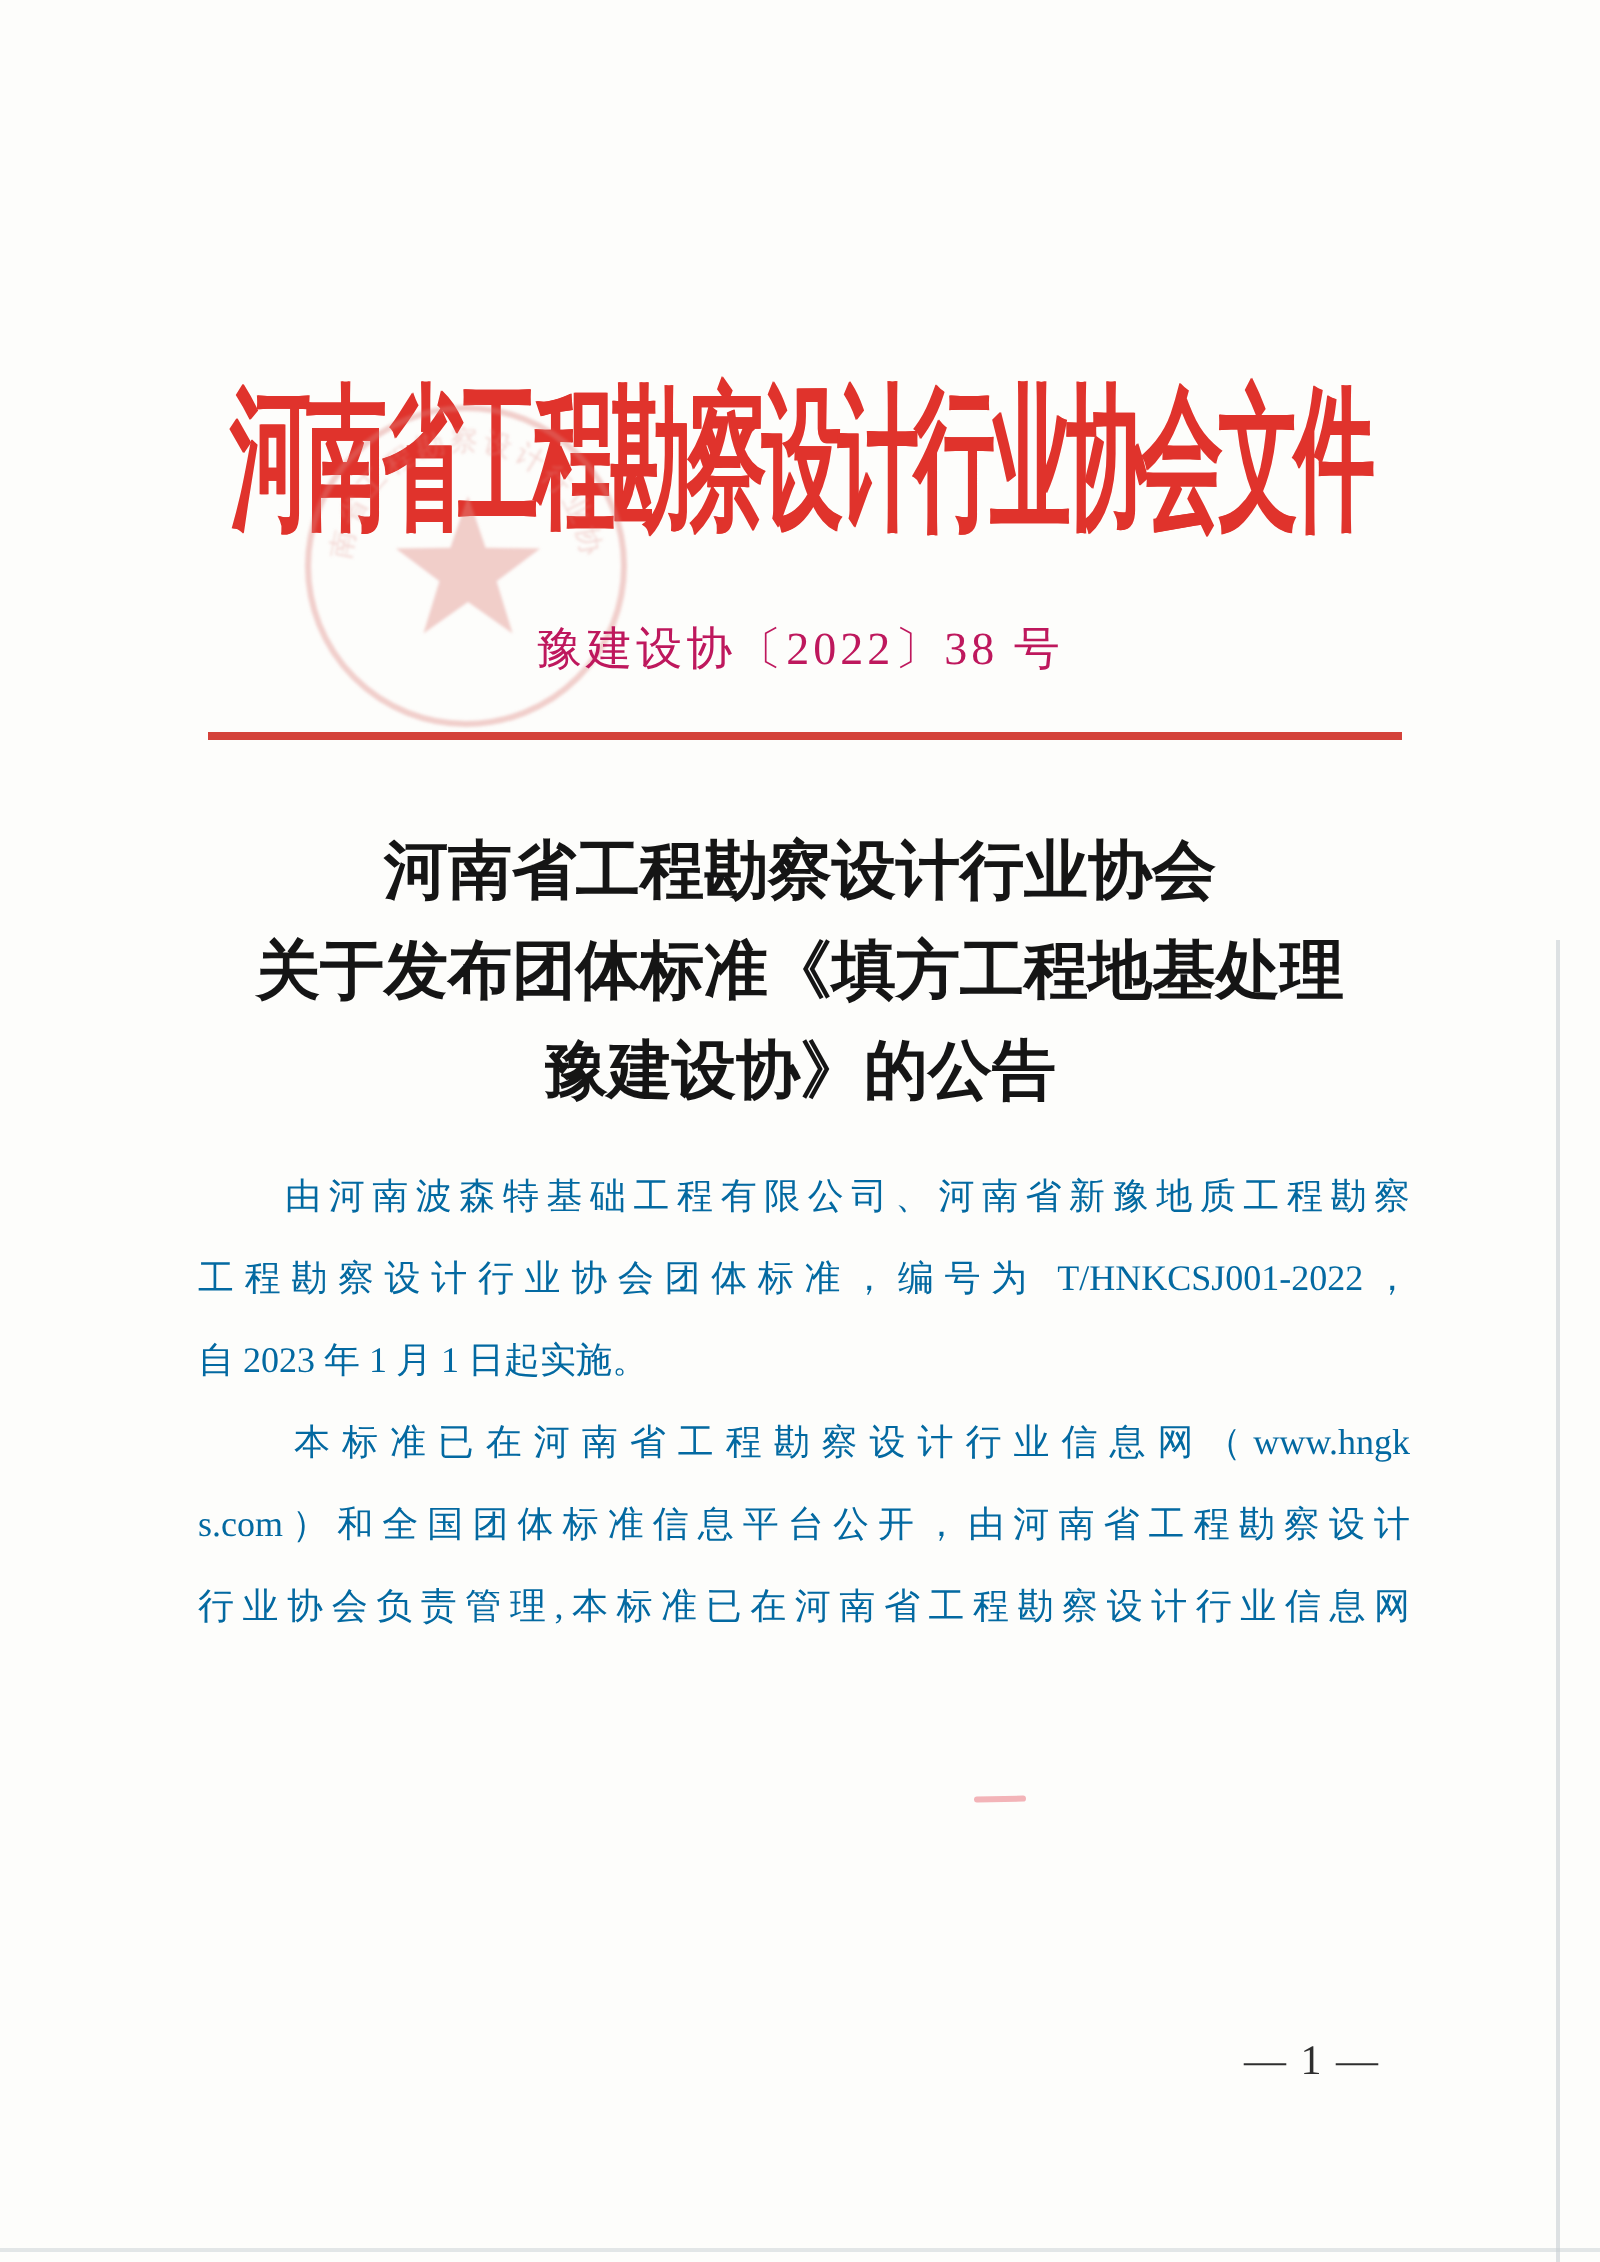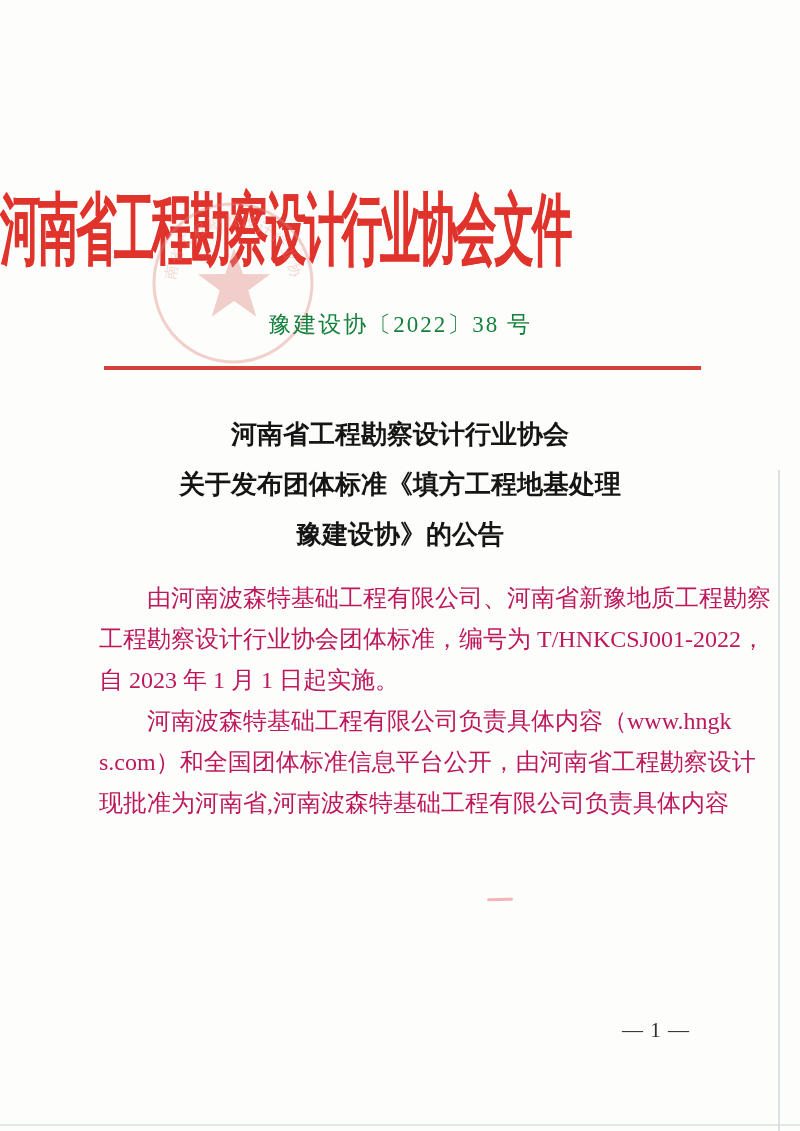--- a/index.html
+++ b/index.html
@@ -21,20 +21,21 @@
     background: rgba(195, 202, 208, 0.55);
   }
   .edge-bottom {
     position: absolute; left: 0; top: 1124px; width: 800px; height: 2px;
     background: rgba(200, 208, 212, 0.5);
   }
 
   
   .red-header {
     position: absolute; top: 176px; left: 0; width: 800px;
+    text-align: center;
   }
   .red-header .stretch {
     display: inline-block;
     font-size: 40px;
     font-weight: bold;
     letter-spacing: -2px;
     color: #e0332c;
     transform: scaleY(1.95);
     transform-origin: top center;
     white-space: nowrap;
@@ -46,45 +47,45 @@
     position: absolute; left: 147px; top: 197px; width: 172px; height: 172px;
     pointer-events: none;
   }
 
   
   .doc-number {
     position: absolute; top: 310px; left: 0; width: 800px;
     text-align: center;
     font-size: 23px;
     letter-spacing: 2px;
-    color: #15803d;
+    color: #be185d;
     line-height: 30px;
   }
 
   
   .red-rule {
     position: absolute; left: 104px; top: 366px; width: 597px; height: 4px;
     background: #d4423a;
   }
 
   
   .doc-title {
     position: absolute; top: 410px; left: 0; width: 800px;
     text-align: center;
     font-weight: bold;
-    font-size: 26px;
+    font-size: 32px;
     line-height: 50px;
     color: #151515;
   }
 
   
   .body-text {
     position: absolute; left: 99px; top: 578px; width: 606px;
-    font-size: 24px;
-    color: #be185d;
+    font-size: 18px;
+    color: #0369a1;
   }
   .body-text .line {
     height: 41px;
     line-height: 41px;
     text-align: justify;
     text-align-last: justify;
     white-space: nowrap;
   }
   .body-text .line.last {
     text-align-last: left;
@@ -142,23 +143,23 @@
     <div>豫建设协》的公告</div>
   </div>
 
   <div class="body-text">
     <div>
       <div class="line">　　由河南波森特基础工程有限公司、河南省新豫地质工程勘察</div>
       <div class="line">工程勘察设计行业协会团体标准，编号为 T/HNKCSJ001-2022，</div>
       <div class="line last">自 2023 年 1 月 1 日起实施。</div>
     </div>
     <div>
-      <div class="line">　　河南波森特基础工程有限公司负责具体内容（www.hngk</div>
+      <div class="line">　　本标准已在河南省工程勘察设计行业信息网（www.hngk</div>
       <div class="line">s.com）和全国团体标准信息平台公开，由河南省工程勘察设计</div>
-      <div class="line">现批准为河南省,河南波森特基础工程有限公司负责具体内容</div>
+      <div class="line">行业协会负责管理,本标准已在河南省工程勘察设计行业信息网</div>
     </div>
   </div>
 
   <div class="ink-mark"></div>
 
   <div class="page-number">— 1 —</div>
 
   <div class="edge-right"></div>
   <div class="edge-bottom"></div>
 

